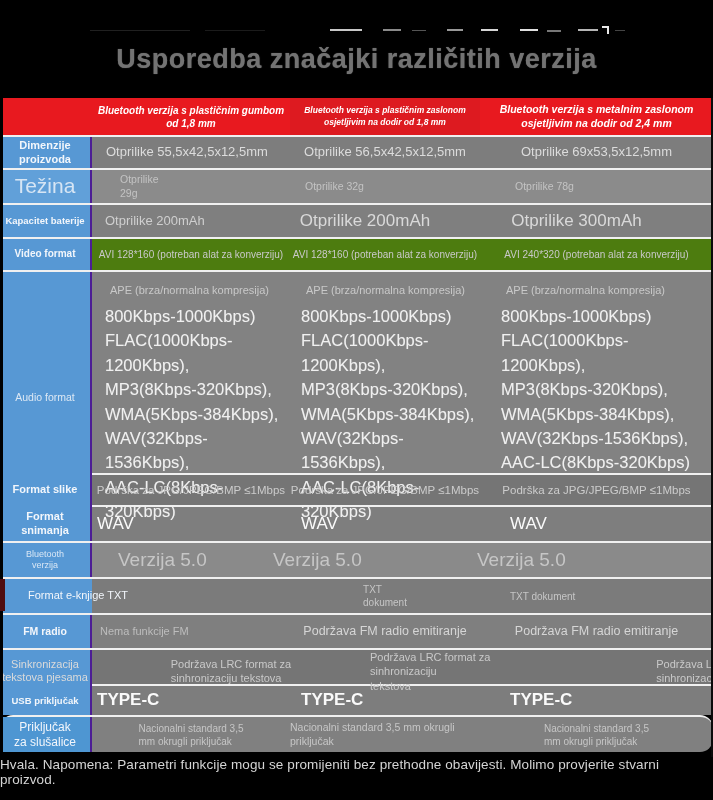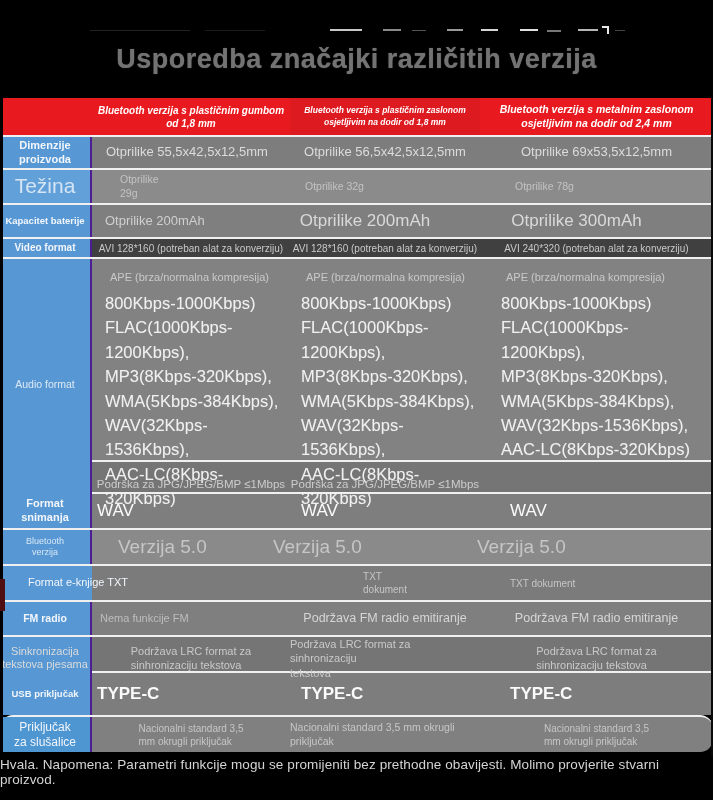--- a/index.html
+++ b/index.html
@@ -70,21 +70,21 @@
   .row-tez .c1 span { margin-left:28px; }
   .row-tez .c2 { padding-left:15px; }
   .row-tez .c3 { padding-left:35px; }
 
   .row-kap { height:34px; background:#7f7f7f; }
   .row-kap .lbl { font-size:9.5px; font-weight:600; }
   .row-kap .c1 { font-size:13px; color:#cfcfcf; padding-left:13px; }
   .row-kap .c2, .row-kap .c3 { font-size:17px; color:#d9d9d9; }
   .row-kap .c2 span, .row-kap .c3 span { margin-right:40px; }
 
-  .row-vid { height:20px; background:#404040; }
+  .row-vid { height:33px; background:#4d7c0f; }
   .row-vid .lbl { font-size:10px; font-weight:700; }
   .row-vid .cell { font-size:10px; color:#c9c9c9; }
 
   .row-audio { height:203px; background:#828282; }
   .row-audio .lbl { font-size:10.5px; color:#dce8f4; }
   .row-audio .cell { align-items:flex-start; justify-content:flex-start; padding-top:9px; }
   .row-audio .c1 { padding-left:13px; }
   .row-audio .c2 { padding-left:11px; }
   .row-audio .c3 { padding-left:21px; }
   .ahead { font-size:11px; color:#c9c9c9; line-height:19px; margin-bottom:4px;
@@ -115,25 +115,25 @@
                    border-right:none; }
   .row-eknj .lbl span { white-space:nowrap; overflow:visible; }
   .row-eknj .cell { font-size:10px; color:#c6c6c6; }
   .row-eknj .c3 { padding-left:30px; }
 
   .row-fm { height:35px; background:#7f7f7f; }
   .row-fm .lbl { font-size:10.5px; font-weight:600; }
   .row-fm .c1 { font-size:11px; color:#bdbdbd; padding-left:8px; }
   .row-fm .c2, .row-fm .c3 { font-size:12.5px; color:#d6d6d6; }
 
-  .row-lrc { height:36px; background:#757575; }
+  .row-lrc { height:36px; background:#757575;gap:40px; }
   .row-lrc .lbl { font-size:11px; color:#dadada; }
   .row-lrc .cell { font-size:11px; color:#c9c9c9; }
 
-  .row-usb { height:44px; background:#7d7d7d; }
+  .row-usb { height:31px; background:#7d7d7d; }
   .row-usb .lbl { font-size:9.5px; font-weight:600; }
   .row-usb .cell { font-size:17px; font-weight:700; color:#fafafa; }
   .row-usb .c1 { padding-left:5px; }
   .row-usb .c2 { padding-left:11px; }
   .row-usb .c3 { padding-left:30px; }
 
   .row-slus { height:37px; background:#808080;border-radius:13px; }
   .row-slus .lbl { font-size:12px; background:#4e96d2; }
   .row-slus .cell { font-size:10px; color:#c6c6c6; }
   .row-slus .c2 { font-size:10.5px; }
@@ -287,20 +287,23 @@
 1200Kbps),
 MP3(8Kbps-320Kbps),
 WMA(5Kbps-384Kbps),
 WAV(32Kbps-1536Kbps),
 AAC-LC(8Kbps-320Kbps)</div>
         </div>
       </div>
     </div>
 
     <div class="row row-slike">
+      <div class="lbl">
+          <span>Format slike</span>
+        </div>
       <div class="cell c1">
           <span>Podrška za JPG/JPEG/BMP ≤1Mbps</span>
         </div>
       <div class="cell c2">
           <span>Podrška za JPG/JPEG/BMP ≤1Mbps</span>
         </div>
       <div class="cell c3">
           <span>Podrška za JPG/JPEG/BMP ≤1Mbps</span>
         </div>
     </div>

